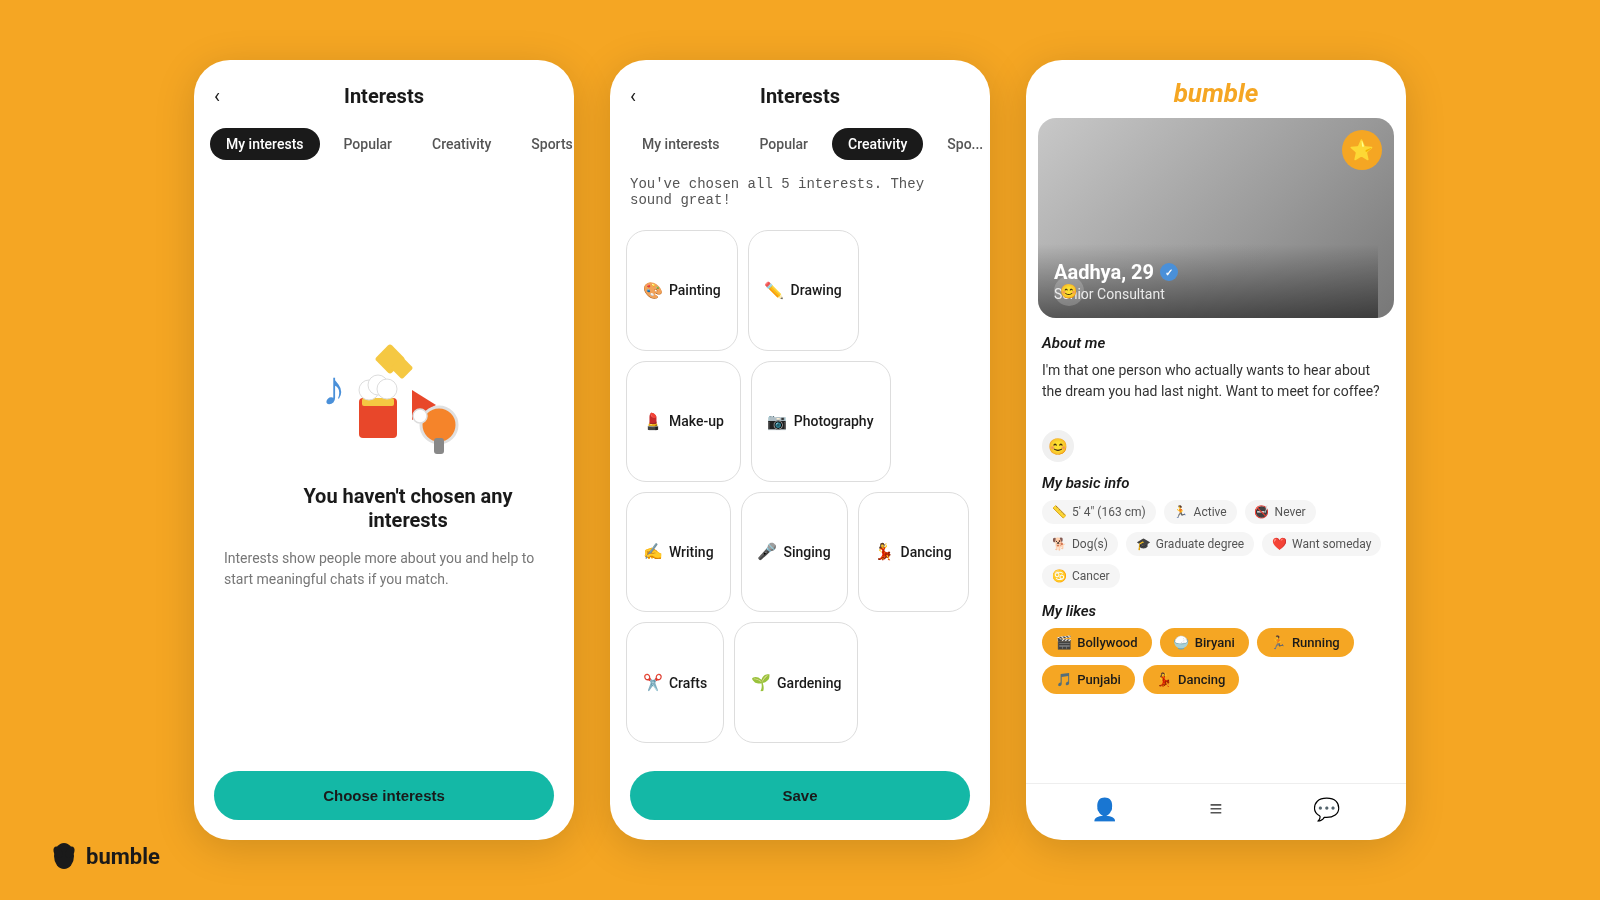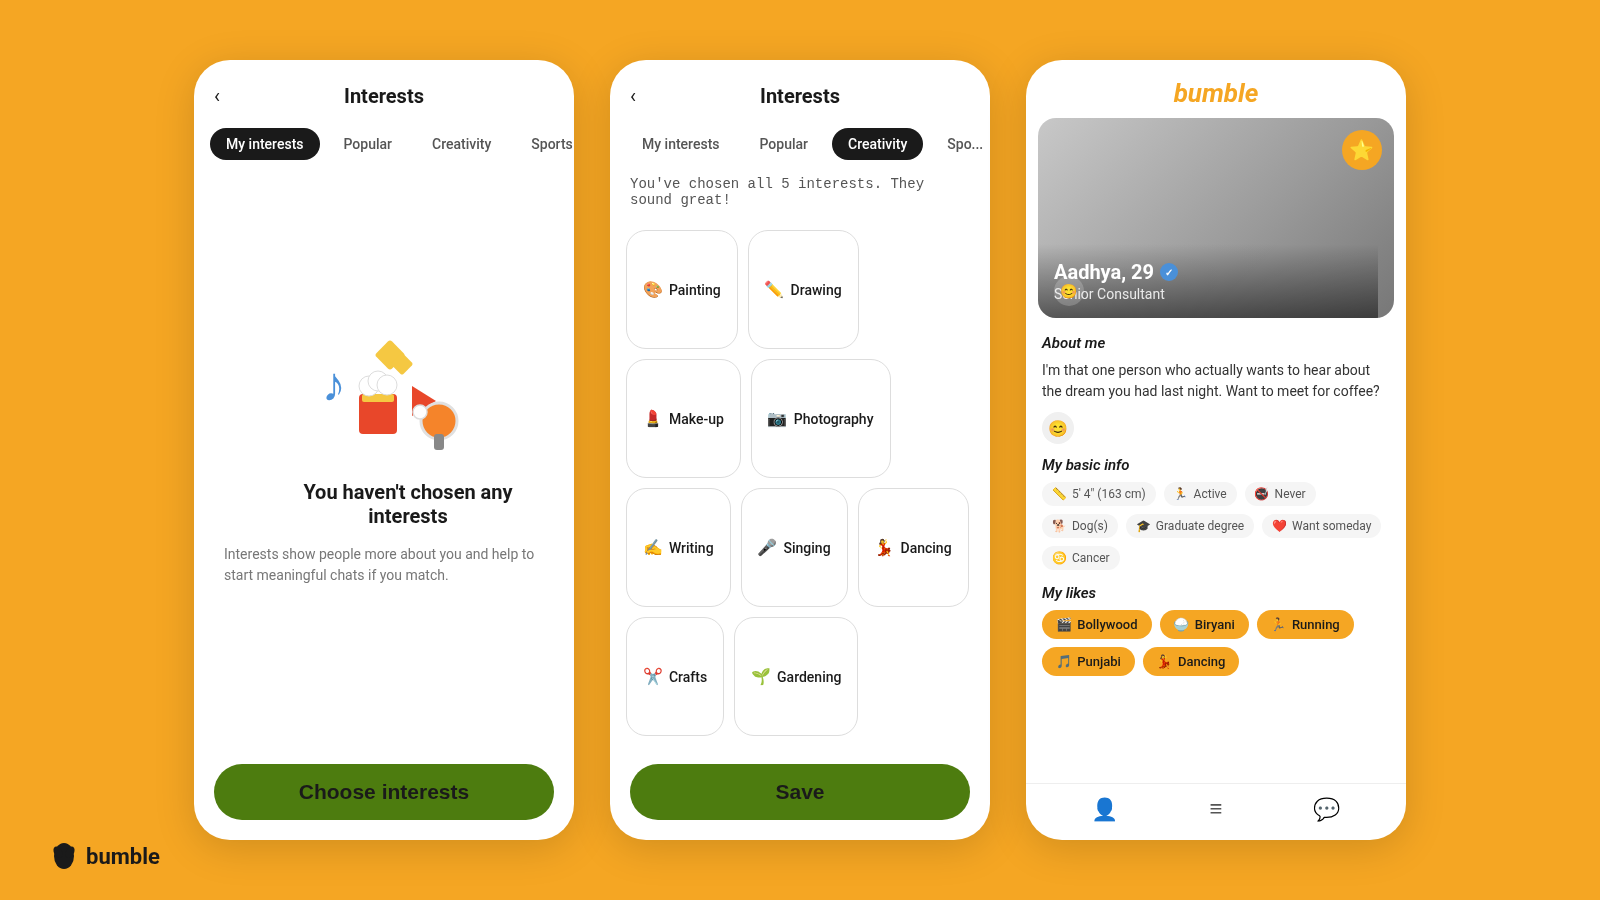--- a/index.html
+++ b/index.html
@@ -130,24 +130,24 @@
     }
 
     
     .bottom-action {
       padding: 20px;
     }
 
     .btn-primary {
       width: 100%;
       padding: 16px;
-      background: #4d7c0f;
+      background: #14b8a6;
       border: none;
       border-radius: 30px;
-      font-size: 21px;
+      font-size: 15px;
       font-weight: 600;
       color: #1a1a1a;
       cursor: pointer;
       text-align: center;
     }
 
     
     .interests-info {
       padding: 8px 20px 14px;
       font-size: 14px;
@@ -276,21 +276,21 @@
       color: #1a1a1a;
       margin-bottom: 8px;
       margin-top: 4px;
       font-style: italic;
     }
 
     .about-text {
       font-size: 14px;
       color: #333;
       line-height: 1.5;
-      margin-bottom: 10px;
+      margin-bottom: 28px;
     }
 
     .emoji-round {
       width: 32px;
       height: 32px;
       background: #f0f0f0;
       border-radius: 50%;
       display: flex;
       align-items: center;
       justify-content: center;

